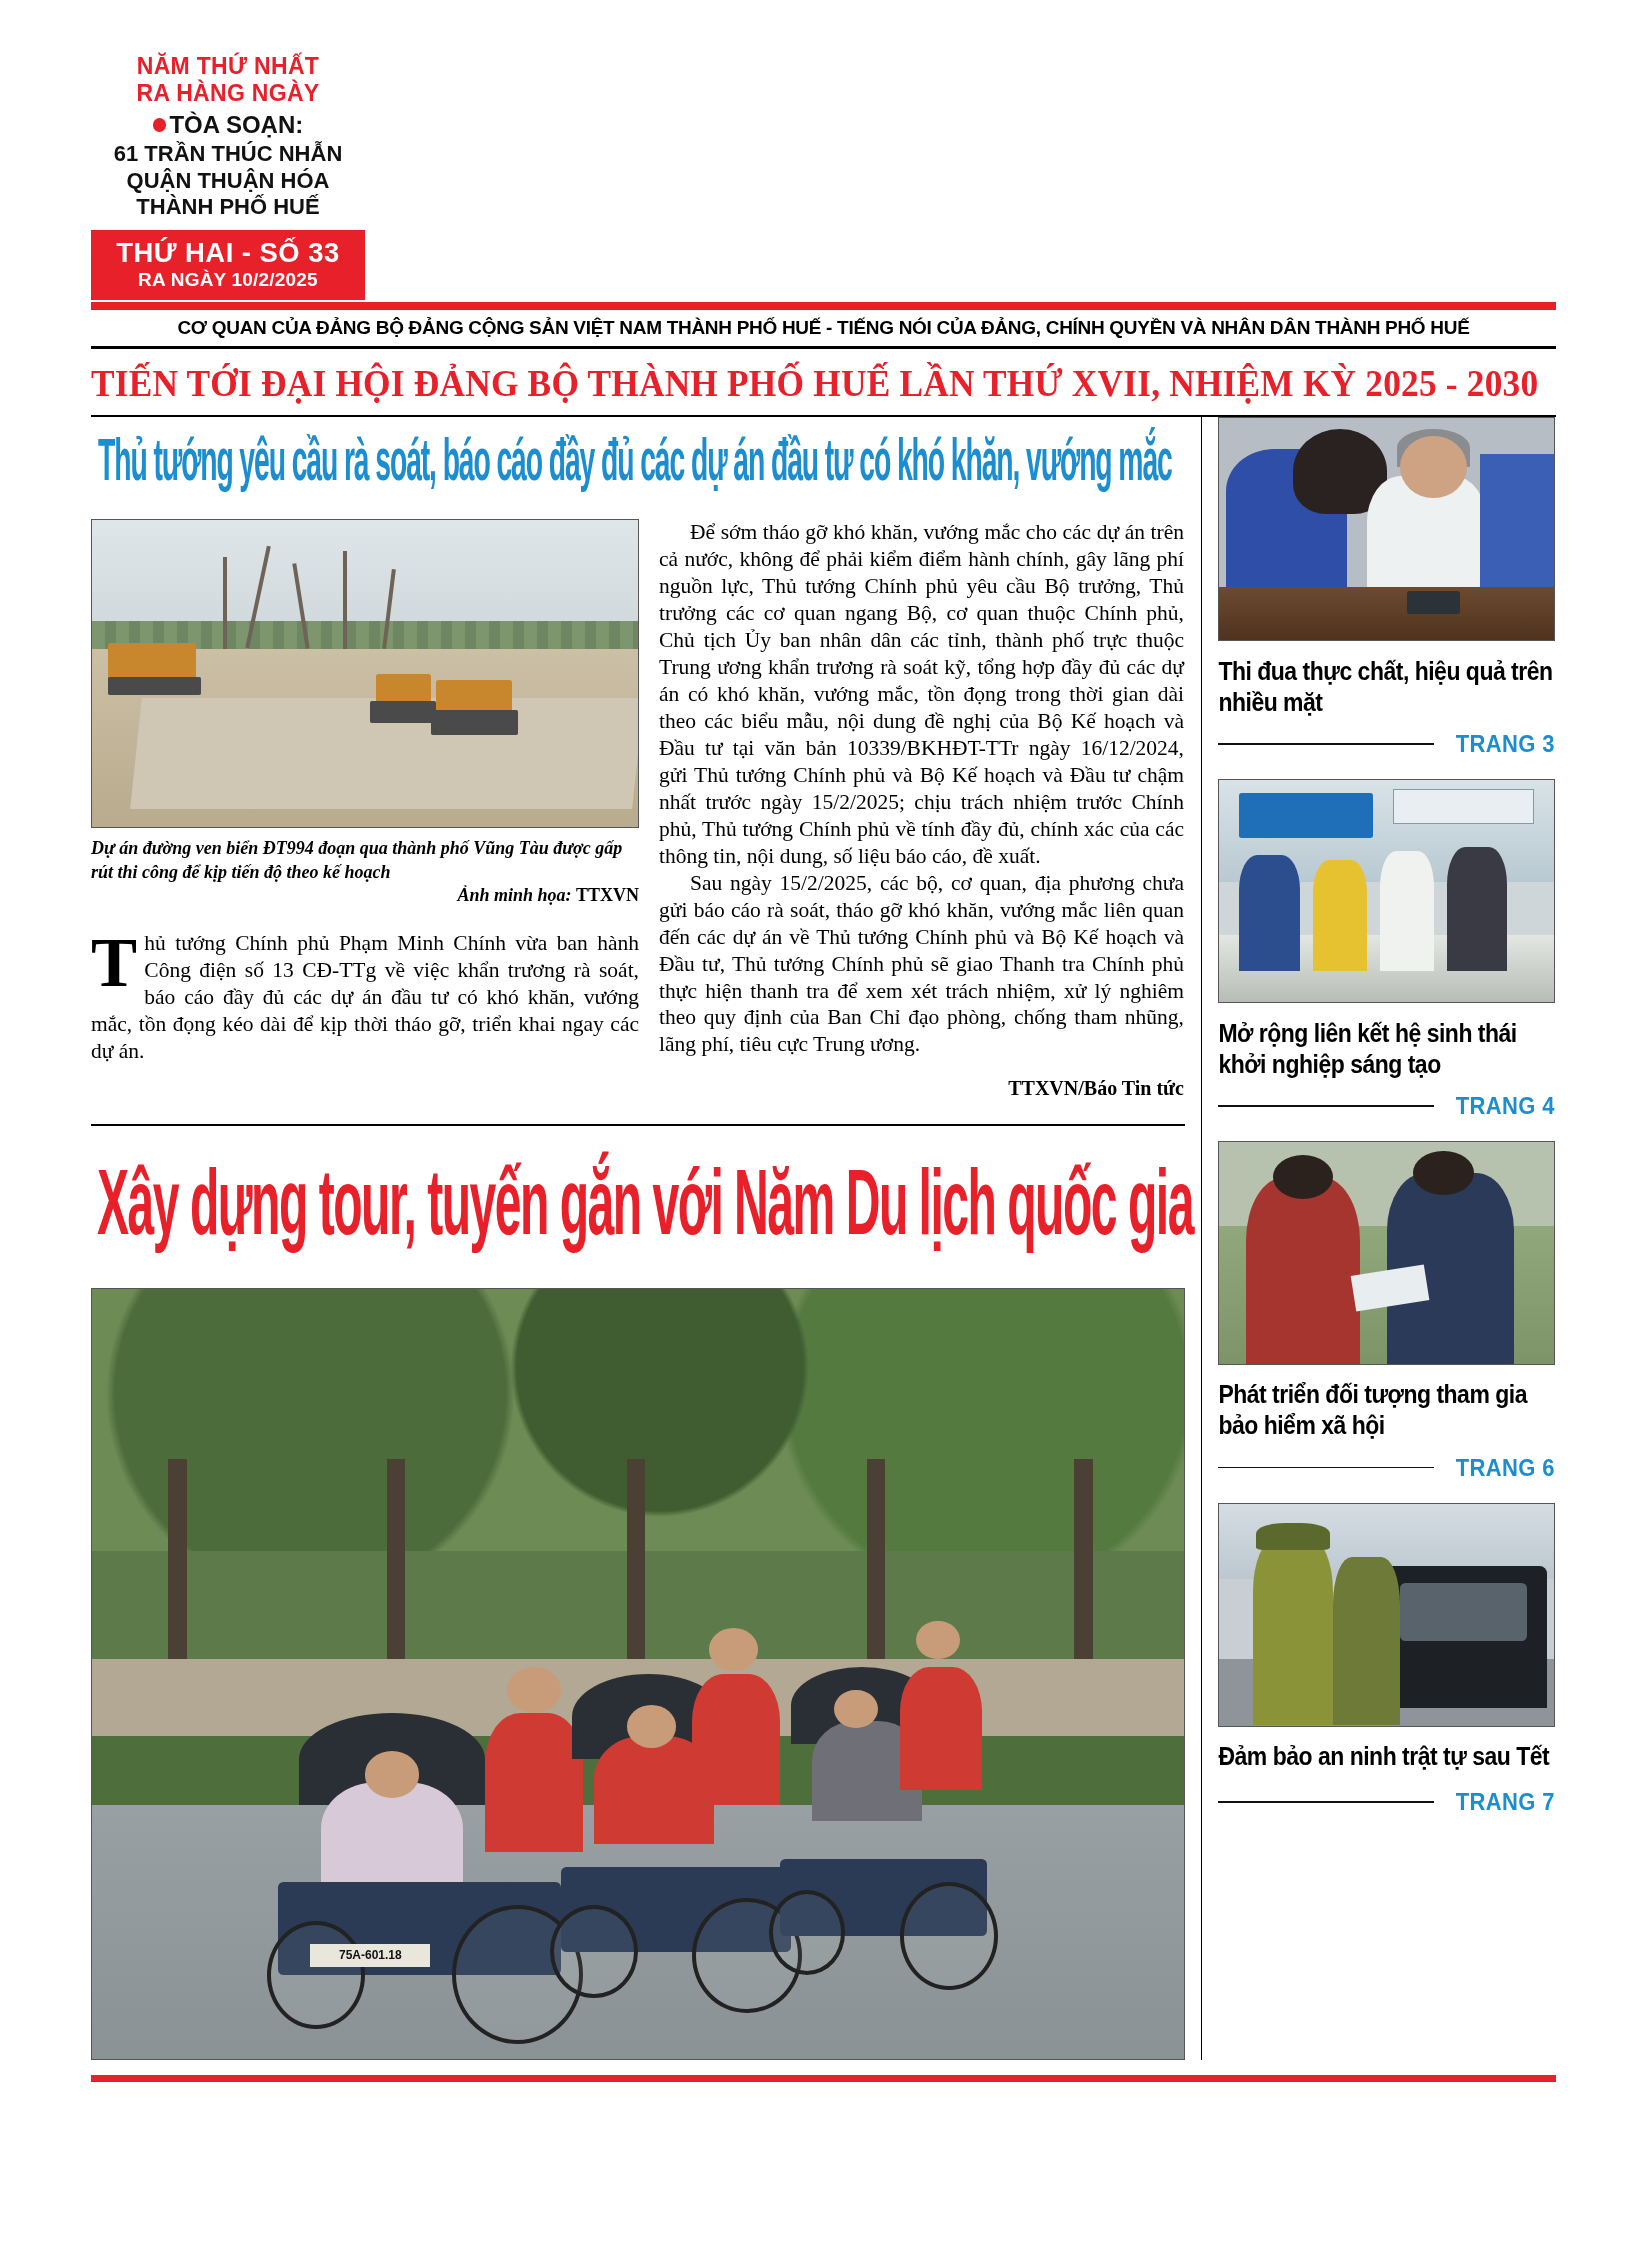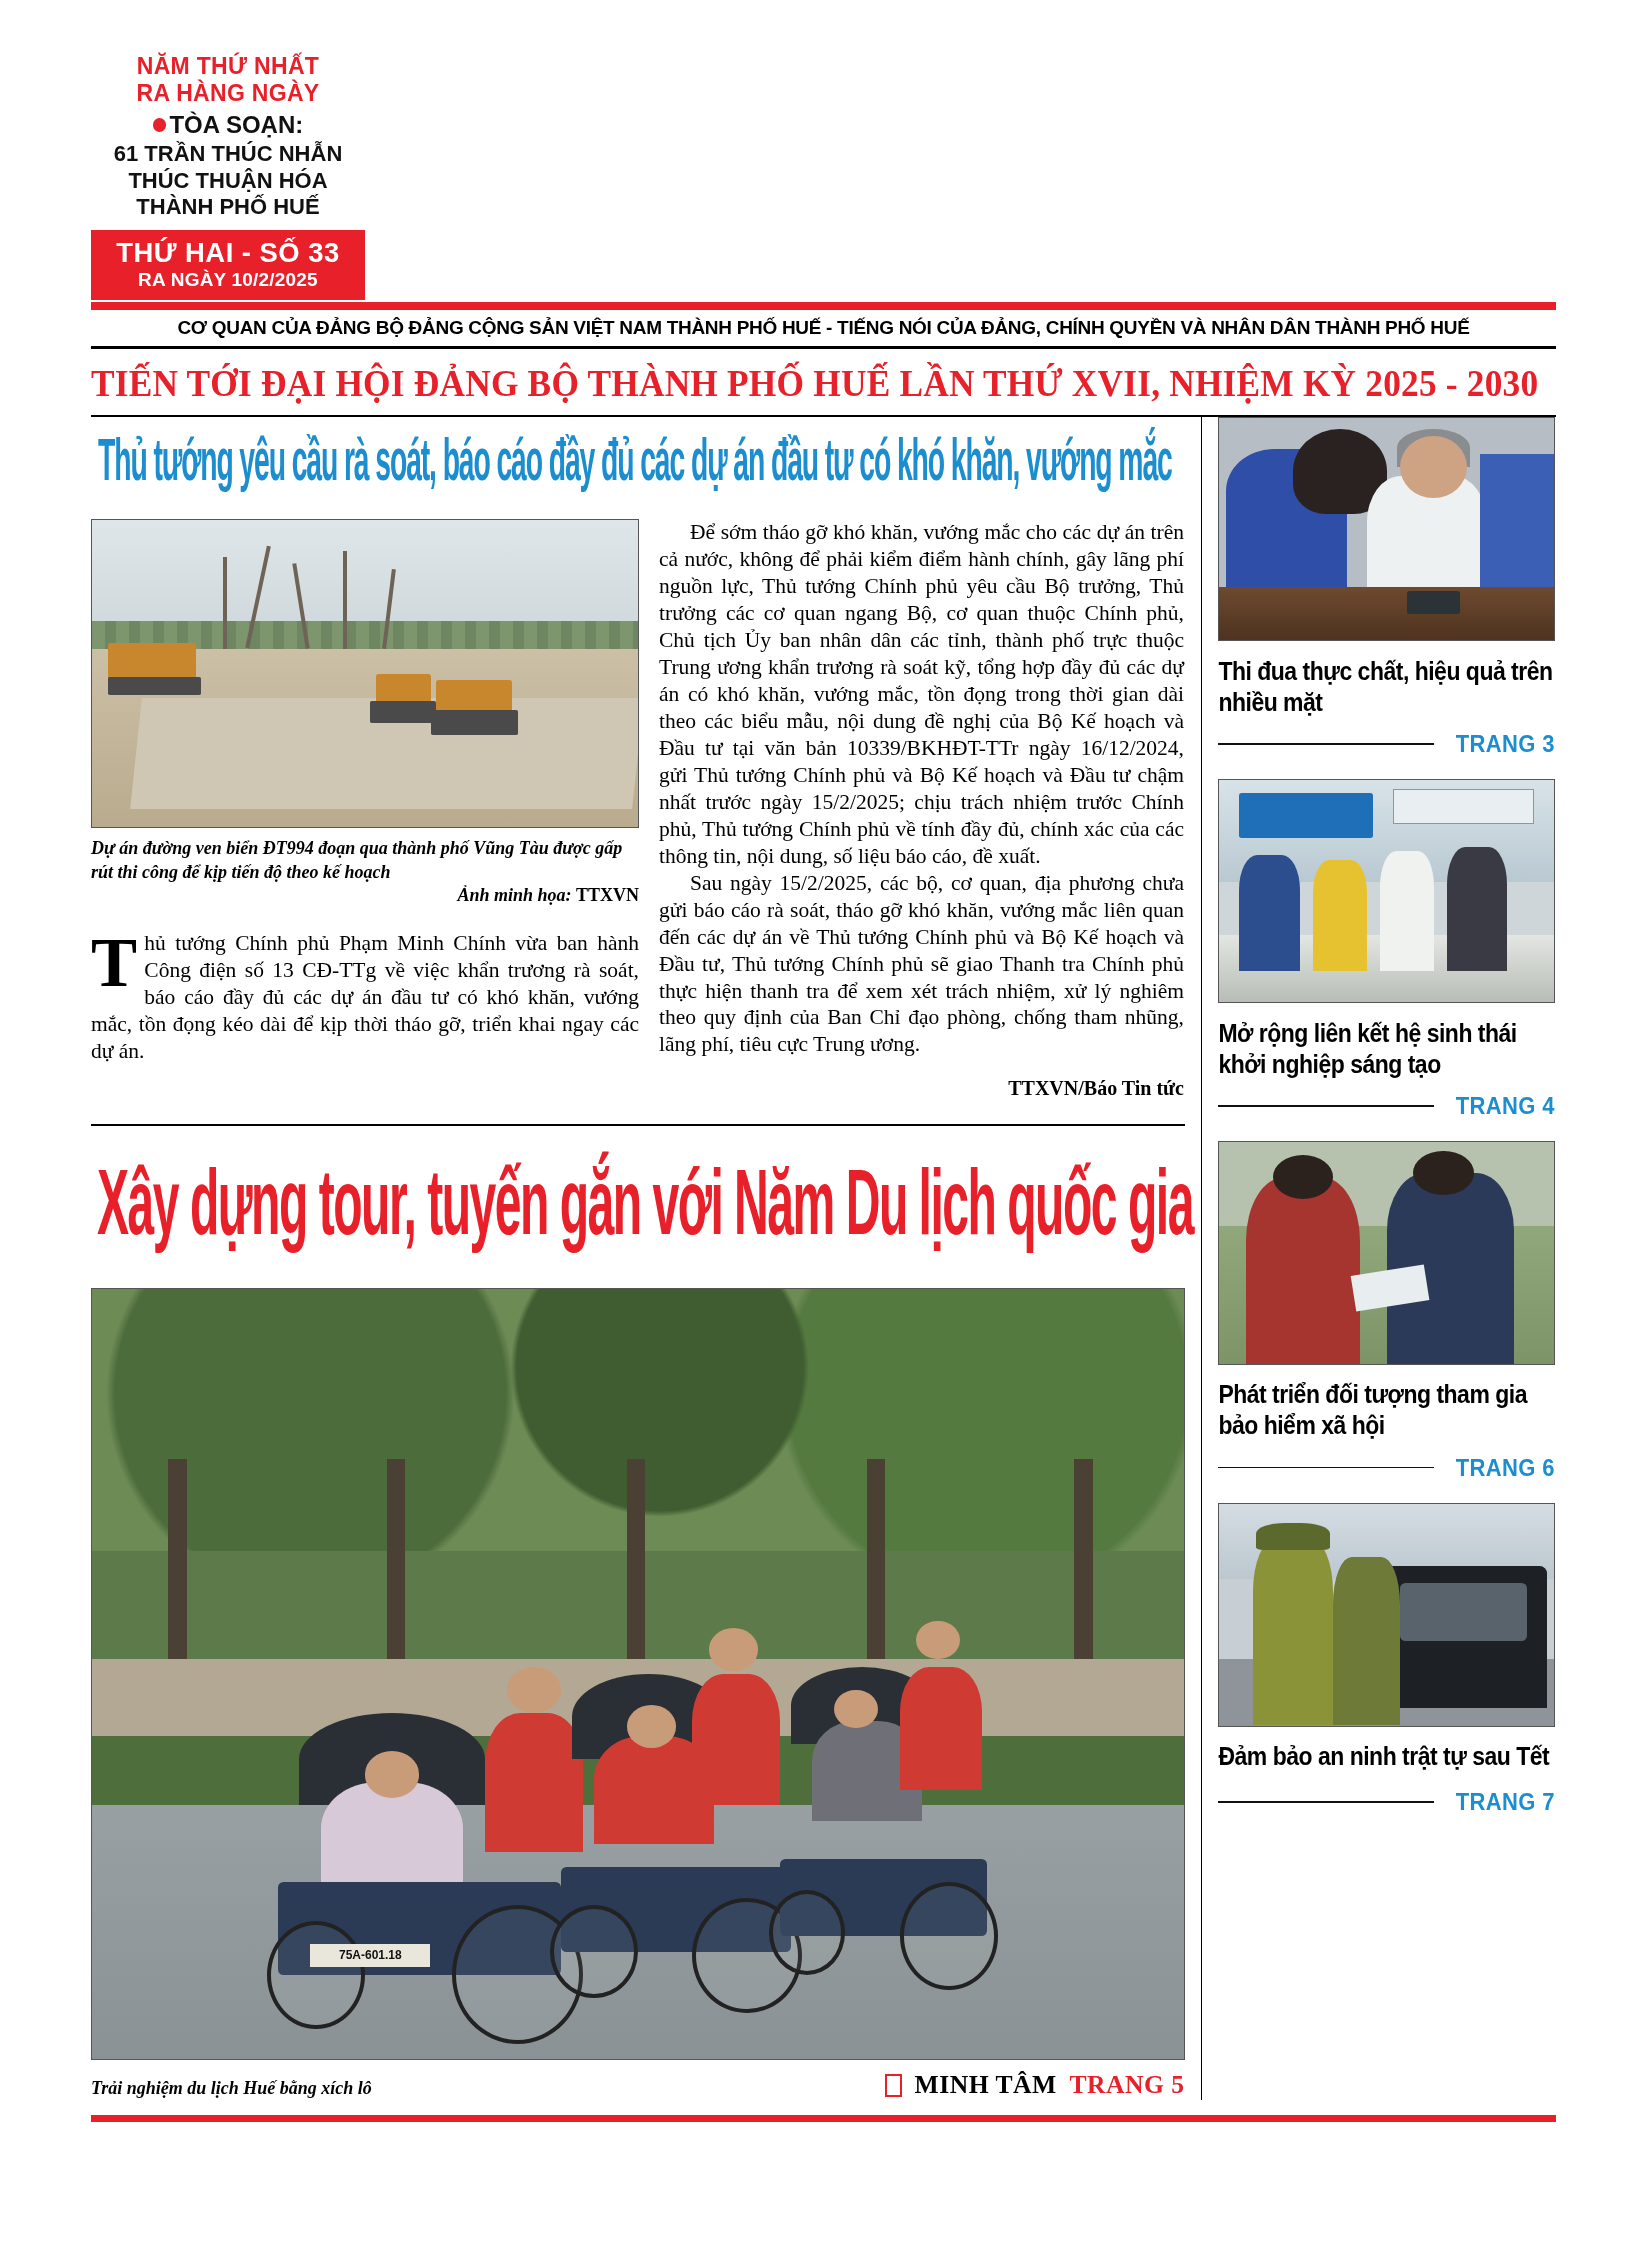--- a/index.html
+++ b/index.html
@@ -328,21 +328,21 @@
       <div class="pub-year">
         <div>NĂM THỨ NHẤT</div>
         <div>RA HÀNG NGÀY</div>
       </div>
       <div class="pub-office">
         <span class="bullet-dot"></span>
         <span>TÒA SOẠN:</span>
       </div>
       <div class="pub-addr">
         <div>61 TRẦN THÚC NHẪN</div>
-        <div>THÚC THUẬN HÓA</div>
+        <div>QUẬN THUẬN HÓA</div>
         <div>THÀNH PHỐ HUẾ</div>
       </div>
       <div class="issue-box">
         <div class="issue-line1">THỨ HAI - SỐ 33</div>
         <div class="issue-line2">RA NGÀY 10/2/2025</div>
       </div>
     </div>
   </div>
 
   <div class="red-rule"></div>
@@ -437,28 +437,20 @@
           <div class="hood" style="left:64%; top:49%; width:13%; height:10%;"></div>
           <div class="pass" style="left:66%; top:56%; width:10%; height:13%; background:#6f6f78;"></div>
           <div class="head" style="left:68%; top:52%; width:4%; height:5%;"></div>
           <div class="cyclo" style="left:63%; bottom:16%; width:19%; height:10%;"></div>
           <div class="rider" style="left:74%; top:49%; width:7.5%; height:16%;"></div>
           <div class="head" style="left:75.5%; top:43%; width:4%; height:5%;"></div>
           <div class="wheel" style="left:62%; bottom:11%; width:7%; height:11%;"></div>
           <div class="wheel" style="left:74%; bottom:9%; width:9%; height:14%;"></div>
         </div>
 
-        <div class="feature-footer">
-          <div class="cap" style="margin-top:0">Trải nghiệm du lịch Huế bằng xích lô</div>
-          <div class="author-line">
-            <span class="sq-marker"></span>
-            <span>MINH TÂM</span>
-            <span class="author-page">TRANG 5</span>
-          </div>
-        </div>
       </div>
     </div>
 
     <div class="col-side">
 
       <div class="teaser">
         <div class="photo photo-side pic2">
           <div class="p-blue"></div>
             <div class="p-hair"></div>
           <div class="p-white"></div>

